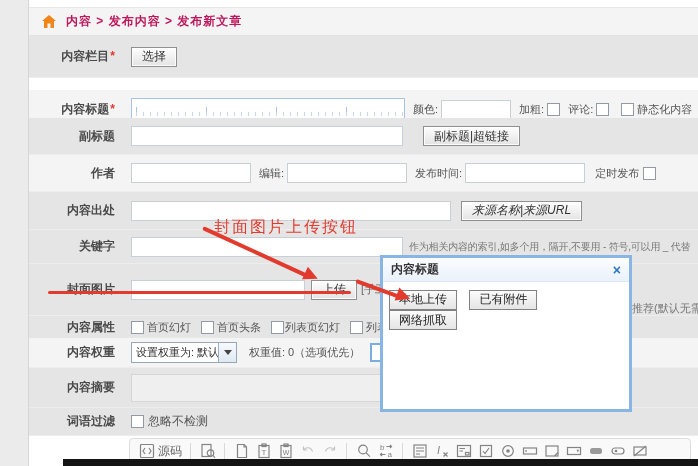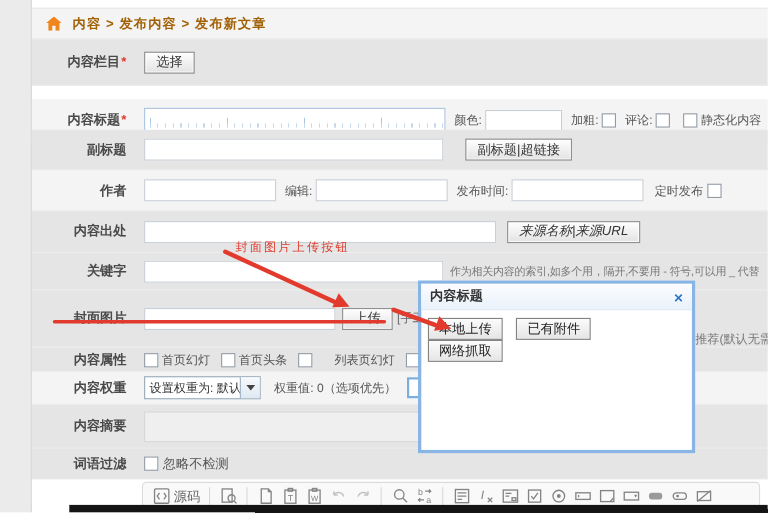--- a/index.html
+++ b/index.html
@@ -2,21 +2,21 @@
 <html><head>
 <meta charset="utf-8">
 <style>
   html,body{margin:0;padding:0;}
   body{font-family:"Liberation Sans","DejaVu Sans",sans-serif;background:#fff;}
   #stage{position:relative;width:698px;height:466px;overflow:hidden;background:#fff;}
   
   .gutter{position:absolute;left:0;top:0;width:28px;height:466px;background:#ebebeb;border-right:1px solid #d6d6d6;}
   
   .crumbbar{position:absolute;left:29px;top:7px;right:0;height:29px;background:#f4f4f4;border-top:1px solid #e8e8e8;border-bottom:1px solid #e2e2e2;display:flex;align-items:center;padding-left:13px;box-sizing:border-box;}
-  .crumbtext{margin-left:10px;font-size:12px;font-weight:bold;color:#a16207;letter-spacing:1px;}
+  .crumbtext{margin-left:10px;font-size:12px;font-weight:bold;color:#be185d;letter-spacing:1px;}
   
   .row{position:absolute;left:29px;right:0;display:flex;align-items:center;border-bottom:1px solid #ededed;box-sizing:border-box;overflow:hidden;background:#e5e5e5;}
   .row.alt{background:#f4f4f4;}
   .row.noclip{overflow:visible;}
   .lbl{display:inline-block;width:86px;text-align:right;font-size:12px;font-weight:bold;color:#4a4a4a;flex:0 0 86px;margin-right:16px;white-space:nowrap;}
   .req{color:#e0382e;font-weight:bold;font-size:12px;margin-left:1px;}
   .inp{height:18px;border:1px solid #c9cfd6;background:#fff;padding:0 3px;font-size:12px;box-sizing:content-box;}
   .btn{display:inline-flex;align-items:center;justify-content:center;height:20px;padding:0 10px;background:linear-gradient(#fefefe,#e3e3e3);border:1px solid #8f8f8f;box-shadow:inset 0 0 0 1px rgba(255,255,255,.85);font-size:12px;color:#333;white-space:nowrap;cursor:default;}
   .cb{display:inline-block;width:13px;height:13px;background:#fff;border:1px solid #919aa5;box-sizing:border-box;}
   .small{font-size:11px;color:#555;white-space:nowrap;}
@@ -37,21 +37,21 @@
   .rec-frag{position:absolute;left:603px;top:37px;font-size:11px;color:#777;white-space:nowrap;}
   
   .popup{position:absolute;left:380px;top:255px;width:252px;height:157px;background:#fff;border:3px solid #88b5e3;box-sizing:border-box;z-index:20;}
   .popup-title{height:23px;display:flex;align-items:center;justify-content:space-between;padding:0 8px;background:linear-gradient(#fcfdff,#e9f1fb);border-bottom:1px solid #dde9f6;}
   .popup-title .t{font-size:12px;font-weight:bold;color:#333;}
   .popup-close{font-size:14px;font-weight:bold;color:#2d77c5;line-height:1;cursor:default;}
   .popup-body{padding:7px 6px;}
   .wbtn{display:inline-flex;align-items:center;justify-content:center;height:20px;padding:0 9px;margin-right:8px;background:linear-gradient(#fbfbfb,#e5e5e5);border:1px solid #828282;font-size:12px;color:#222;cursor:default;}
   
   .anno{position:absolute;z-index:30;pointer-events:none;}
-  .anno-text{position:absolute;left:214px;top:217px;font-family:"DejaVu Serif","Liberation Serif",serif;font-size:11px;color:#e23b2e;letter-spacing:2px;white-space:nowrap;}
+  .anno-text{position:absolute;left:214px;top:217px;font-family:"DejaVu Serif","Liberation Serif",serif;font-size:16px;color:#e23b2e;letter-spacing:2px;white-space:nowrap;}
   .aline{position:absolute;height:4px;background:#e23b2e;transform-origin:left center;border-radius:2px;}
   .ahead{position:absolute;width:0;height:0;border-top:7px solid transparent;border-bottom:7px solid transparent;border-left:14px solid #e23b2e;transform-origin:left center;}
   
   .editor-row{position:absolute;left:29px;right:0;top:436px;height:24px;background:#fff;}
   .tbar{position:absolute;left:100px;top:2px;width:562px;height:26px;background:#f9f9f9;border:1px solid #dcdcdc;border-radius:4px 4px 0 0;display:flex;align-items:center;padding:0 8px;box-sizing:border-box;gap:5px;}
   .ti{display:inline-flex;align-items:center;justify-content:center;width:17px;height:17px;}
   .ti svg{stroke:#848484;fill:none;stroke-width:1.2;}
   .ti svg text{stroke:none;fill:#848484;font-family:"Liberation Sans",sans-serif;}
   .ti.dim svg{stroke:#c2c2c2;}
   .tsrc{display:inline-flex;align-items:center;gap:3px;font-size:12px;color:#666;}
@@ -129,21 +129,21 @@
     <span class="rec-frag">推荐(默认无需设</span>
   </div>
 
   <div class="row" style="top:316px;height:22px;border-bottom:none;">
     <span class="lbl">内容属性</span>
     <span class="cb"></span>
     <span class="small" style="margin-left:3px;">首页幻灯</span>
     <span class="cb" style="margin-left:10px;"></span>
     <span class="small" style="margin-left:3px;">首页头条</span>
     <span class="cb" style="margin-left:10px;"></span>
-    <span class="small" style="margin-left:20px;text-align:right;">列表页幻灯</span>
+    <span class="small" style="margin-left:1px;text-align:right;">列表页幻灯</span>
     <span class="cb" style="margin-left:10px;"></span>
     <span class="small" style="margin-left:3px;">列表页头条</span>
   </div>
 
   <div class="row alt" style="top:338px;height:30px;">
     <span class="lbl">内容权重</span>
     <span class="wsel">
       <span class="txt">设置权重为: 默认</span>
       <span class="arr">
           <span class="tri"></span>

